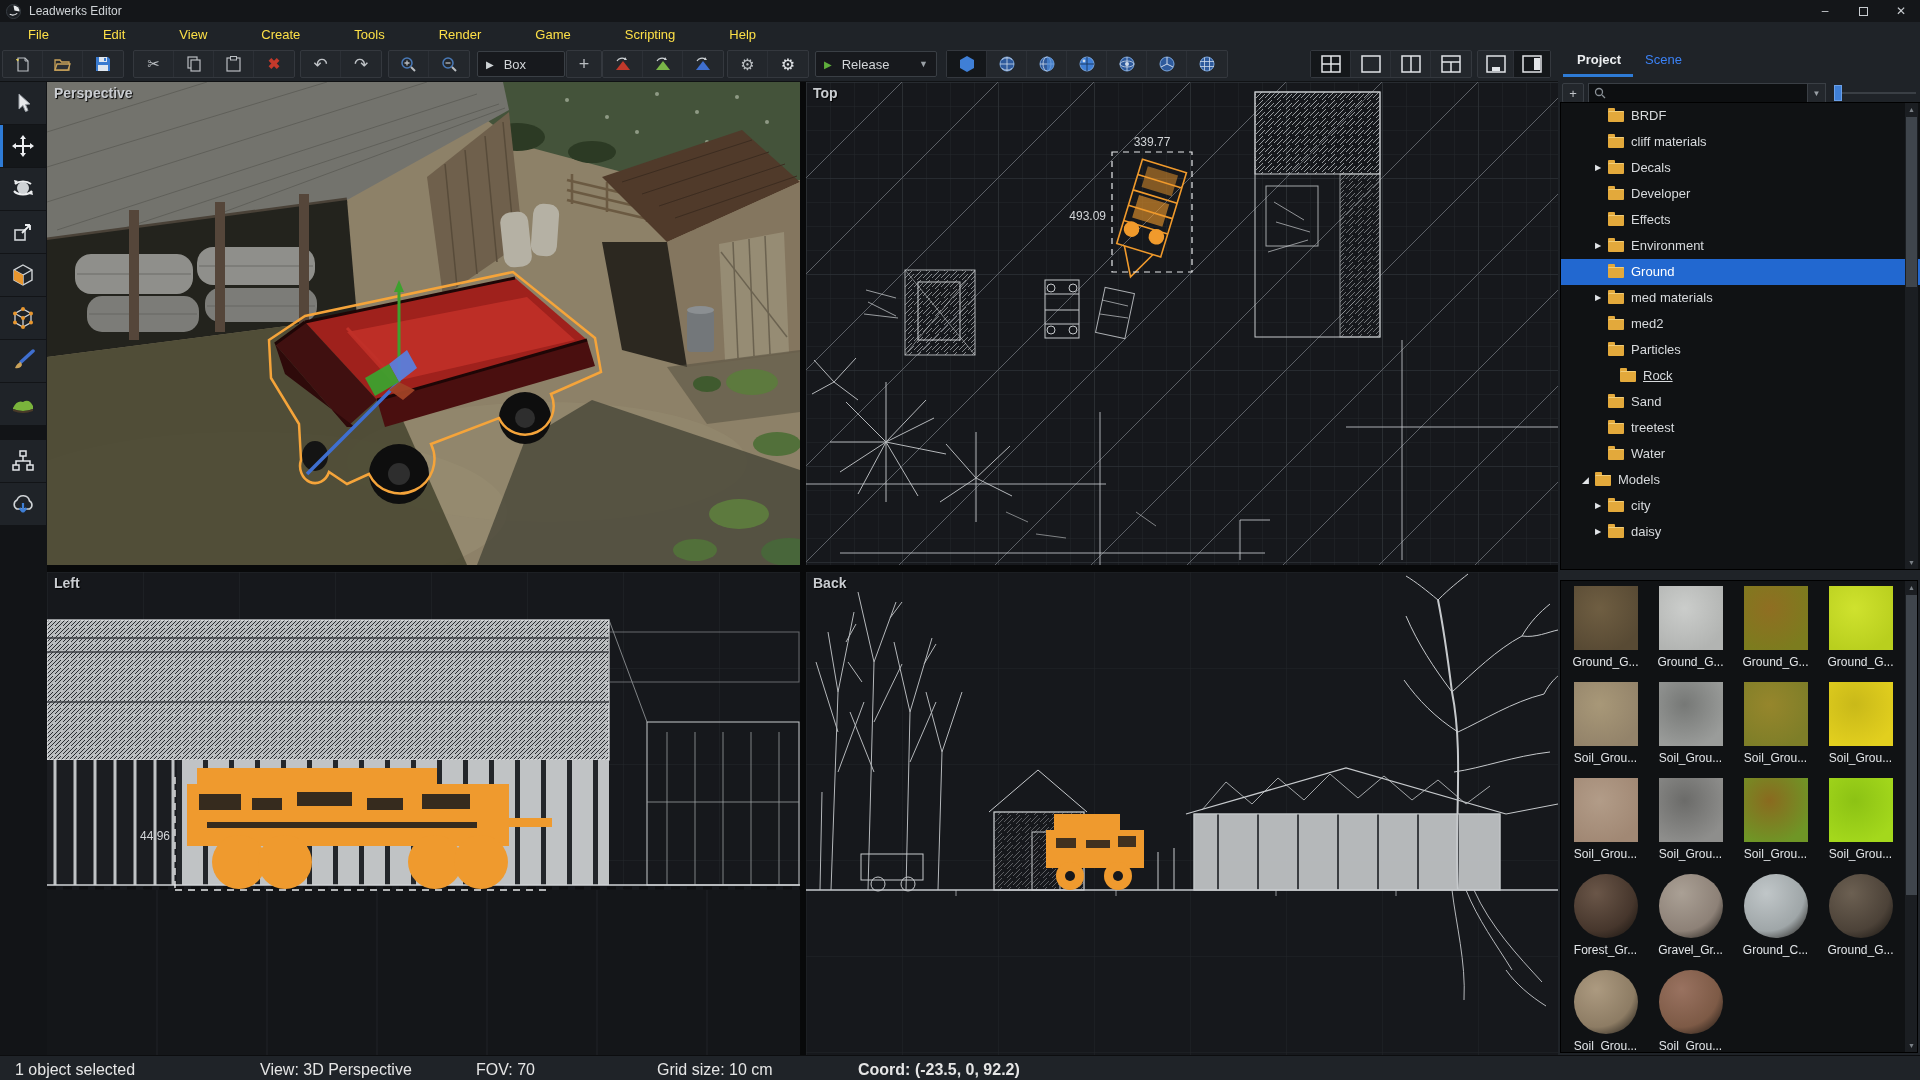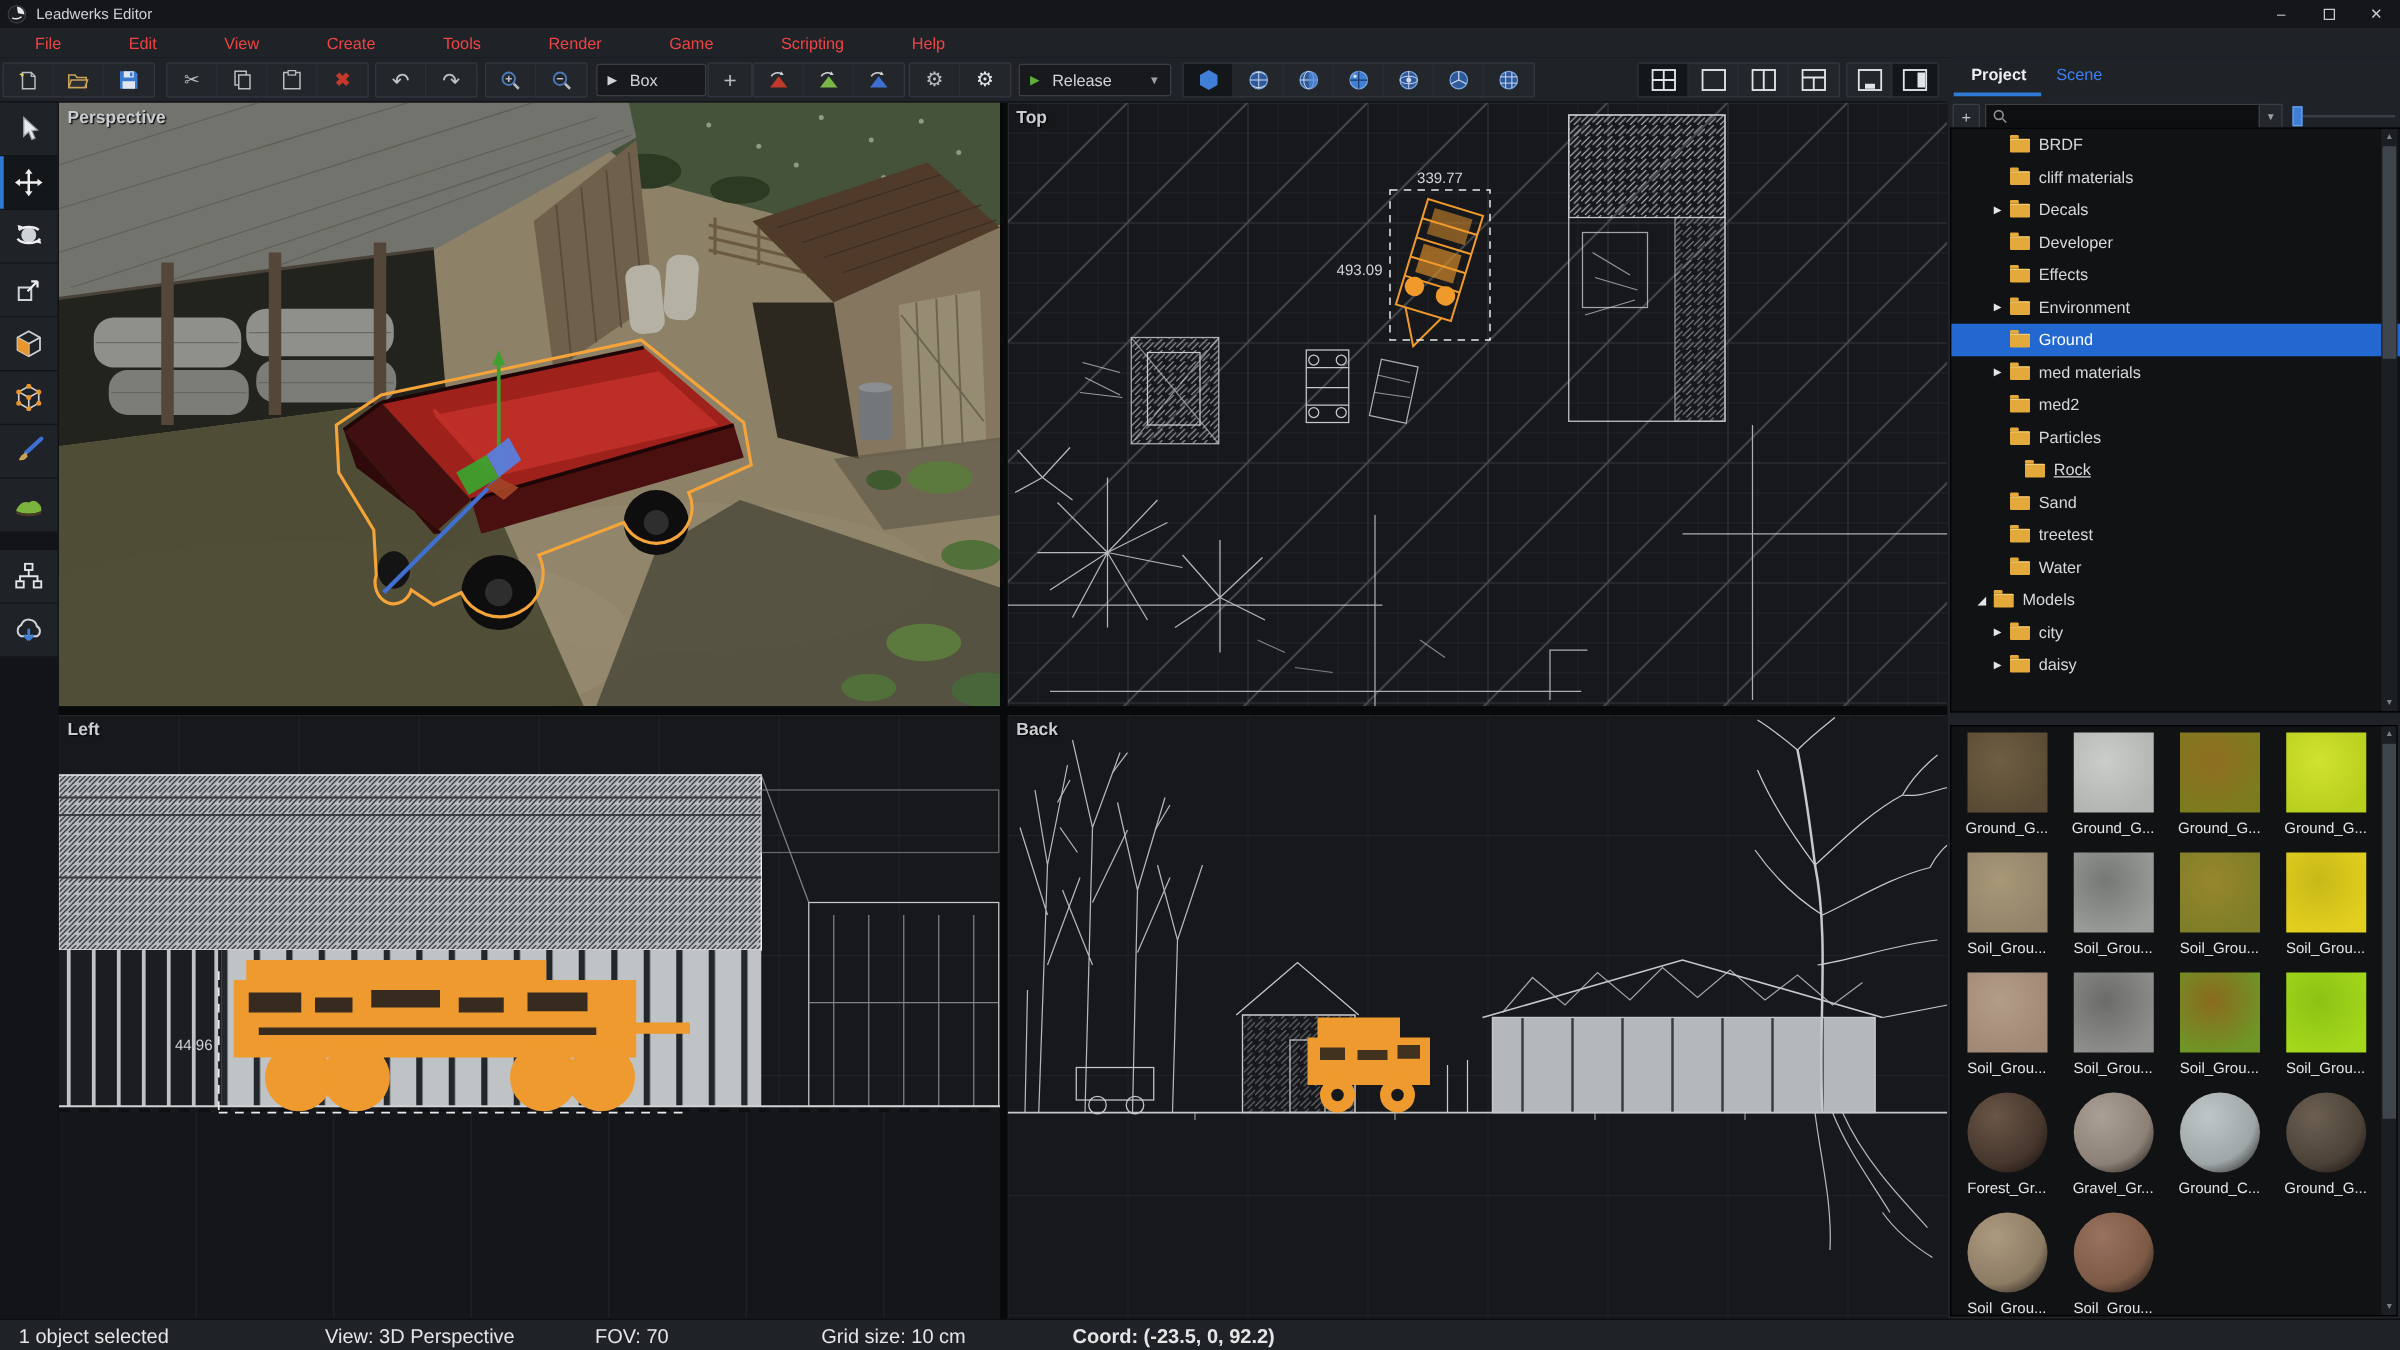--- a/index.html
+++ b/index.html
@@ -10,21 +10,21 @@
   
   .titlebar { position:absolute; left:0; top:0; width:1920px; height:22px; background:#141619; display:flex; align-items:center; }
   .app-icon { width:15px; height:15px; margin-left:6px; }
   .title-text { margin-left:8px; font-size:12px; color:#cfd3d6; }
   .win-controls { position:absolute; right:0; top:0; height:22px; display:flex; }
   .win-btn { width:38px; height:22px; display:flex; align-items:center; justify-content:center; color:#c8ccd0; font-size:12px; }
   .ic-maxrest { width:9px; height:9px; border:1px solid #c8ccd0; }
 
   
   .menubar { position:absolute; left:0; top:22px; width:1920px; height:24px; background:#1f2328; display:flex; align-items:center; padding-left:14px; }
-  .menu-item { padding:0 14px; margin-right:26px; font-size:13px; color:#ef4444; cursor:default; }
+  .menu-item { padding:0 14px; margin-right:26px; font-size:13px; color:#fde047; cursor:default; }
 
   
   .toolbar { position:absolute; left:0; top:46px; width:1920px; height:36px; background:#1f2328; border-bottom:1px solid #101214; }
   .tgroup { position:absolute; top:4px; height:28px; display:flex; border:1px solid #34383e; border-radius:2px; background:#23272c; }
   .tbtn { width:40px; height:26px; display:flex; align-items:center; justify-content:center; border-right:1px solid #2c3036; color:#b9bdc1; font-size:15px; }
   .tbtn:last-child { border-right:none; }
   .tbtn.pressed { background:#14171a; }
   .tbtn svg { display:block; }
   .dropdown-field { position:absolute; top:5px; height:26px; background:#17191d; border:1px solid #3a3f45; border-radius:2px; display:flex; align-items:center; padding:0 8px; color:#d2d5d8; }
   .dropdown-field .dd-play { font-size:10px; color:#cfd3d6; margin-right:10px; }

